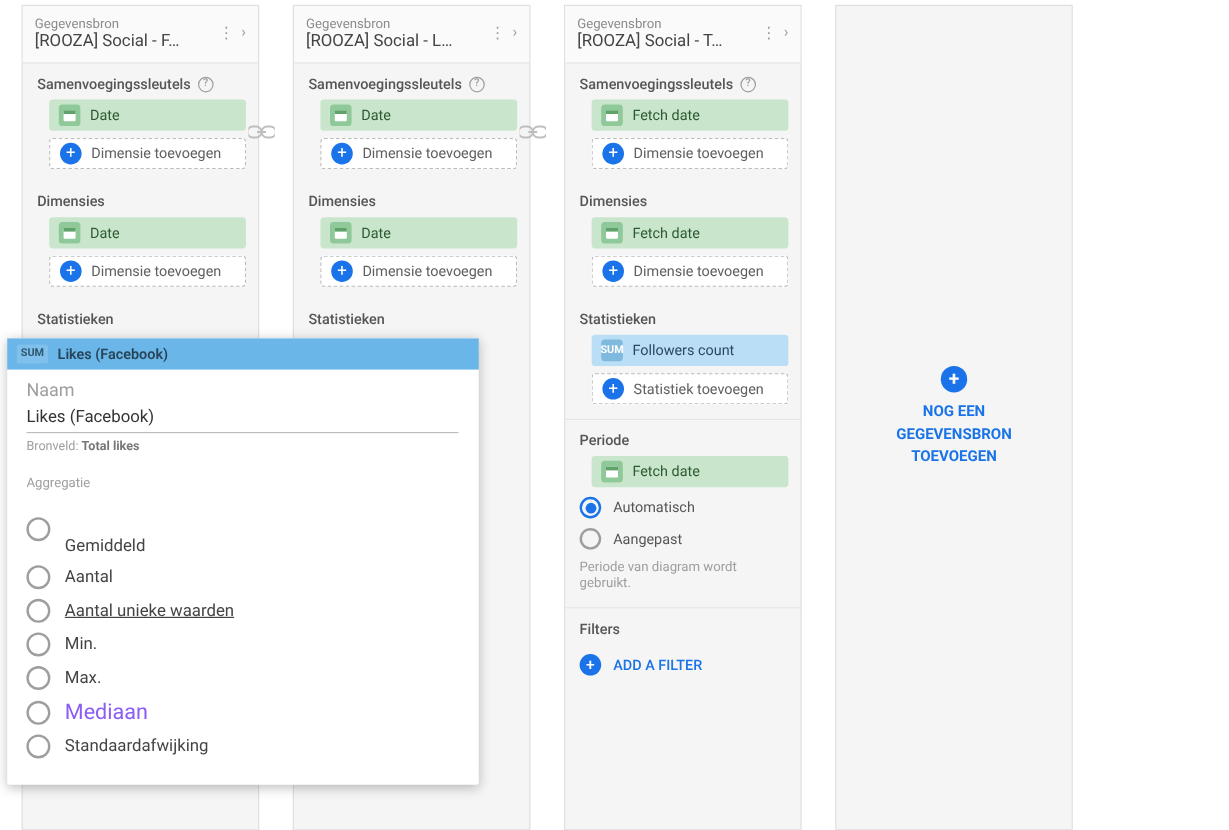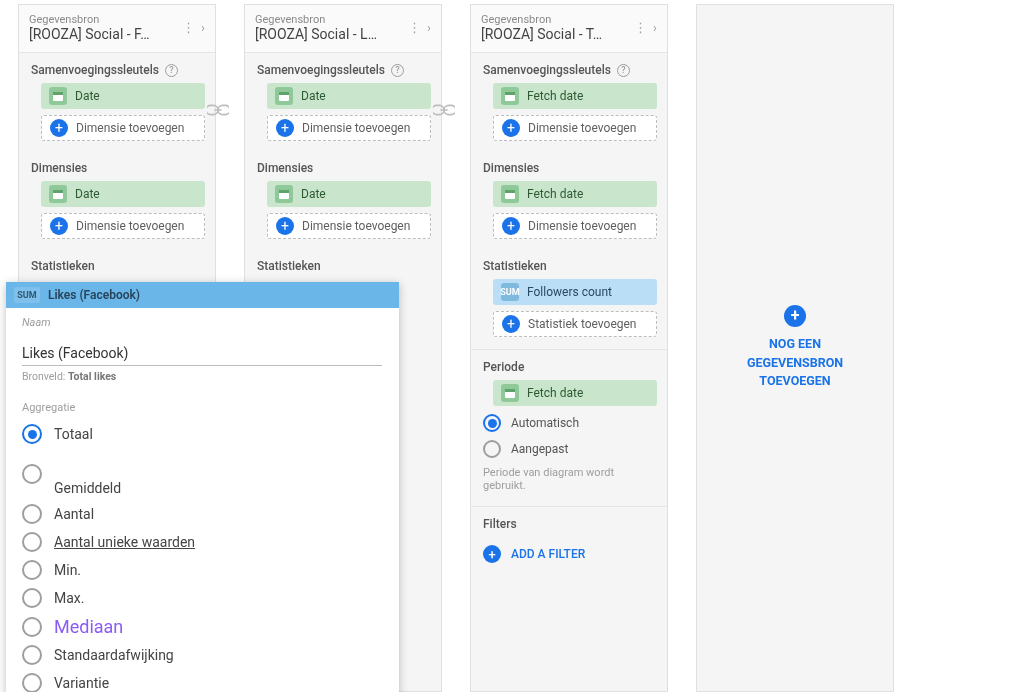--- a/index.html
+++ b/index.html
@@ -45,21 +45,21 @@
   .filter-row .plus { width:18px; height:18px; border-radius:50%; background:#1a73e8; color:#fff; display:flex; align-items:center; justify-content:center; font-size:13px; }
 
   .add-col { width: 198px; min-width: 198px; background:#f5f5f5; border:1px solid #e0e0e0; display:flex; flex-direction:column; align-items:center; justify-content:center; color:#1a73e8; font-size:12.5px; font-weight:700; text-align:center; gap: 8px; cursor:pointer; }
   .add-col .big-plus { width:22px; height:22px; border-radius:50%; background:#1a73e8; color:#fff; display:flex; align-items:center; justify-content:center; font-size:16px; }
 
   
   .popup { position:absolute; left:6px; top:282px; width:393px; background:#fff; box-shadow:0 2px 10px rgba(0,0,0,0.25); border-radius:2px; z-index:10; padding-bottom:14px; }
   .popup-hdr { background:#6ab6e8; height:26px; display:flex; align-items:center; gap:8px; padding:0 8px; font-size:12px; color:#28445a; font-weight:600; }
   .popup-hdr .sum { background:#7fc0ec; color:#2f5870; font-size:9px; font-weight:bold; width:26px; height:16px; border-radius:2px; display:flex; align-items:center; justify-content:center; }
   .popup-body { padding: 8px 16px 4px 16px; }
-  .field-label { font-size:11px; color:#9e9e9e; margin-bottom:12px;font-style:italic; }
+  .field-label { font-size:15px; color:#9e9e9e; margin-bottom:2px; }
   .text-input { width: 360px; border:none; border-bottom:1px solid #bdbdbd; font-size:14px; color:#333; padding: 4px 0; outline:none; }
   .src { font-size:10.5px; color:#9e9e9e; margin-top:4px; }
   .src b { color:#777; }
   .agg-label { font-size:11px; color:#9e9e9e; margin: 18px 0 6px 0; }
   .agg-row { display:flex; align-items:center; gap:12px; padding:4px 0; cursor:pointer; }
   .agg-row .radio { width:20px; height:20px; }
 
   svg { display:block; }
 </style>
 </head>
@@ -278,24 +278,20 @@
     <div class="popup-body">
       <div class="field-label">Naam</div>
       <input class="text-input" value="Likes (Facebook)" style="">
       <div class="src">
         <span>Bronveld:</span>
         <b>Total likes</b>
       </div>
       <div class="agg-label">Aggregatie</div>
       <div id="agg-list">
           <div class="agg-row">
-            <span class="radio selected"></span>
-            <span style="font-size: 14px; color: rgb(68, 68, 68);">Totaal</span>
-          </div>
-          <div class="agg-row">
             <span class="radio"></span>
             <span style="font-size: 14px; color: rgb(68, 68, 68); margin-top: 28px;">Gemiddeld</span>
           </div>
           <div class="agg-row">
             <span class="radio"></span>
             <span style="font-size: 14px; color: rgb(68, 68, 68);">Aantal</span>
           </div>
           <div class="agg-row">
             <span class="radio"></span>
             <span style="font-size: 14px; color: rgb(68, 68, 68); text-decoration: underline;">Aantal unieke waarden</span>
@@ -309,21 +305,17 @@
             <span style="font-size: 14px; color: rgb(68, 68, 68);">Max.</span>
           </div>
           <div class="agg-row">
             <span class="radio"></span>
             <span style="font-size: 18px; color: #8b5cf6;">Mediaan</span>
           </div>
           <div class="agg-row">
             <span class="radio"></span>
             <span style="font-size: 14px; color: rgb(68, 68, 68);">Standaardafwijking</span>
           </div>
-          <div class="agg-row">
-            <span class="radio"></span>
-            <span style="font-size: 14px; color: rgb(68, 68, 68);">Variantie</span>
-          </div>
         </div>
     </div>
   </div>
 
 </div>
 
 </body></html>

